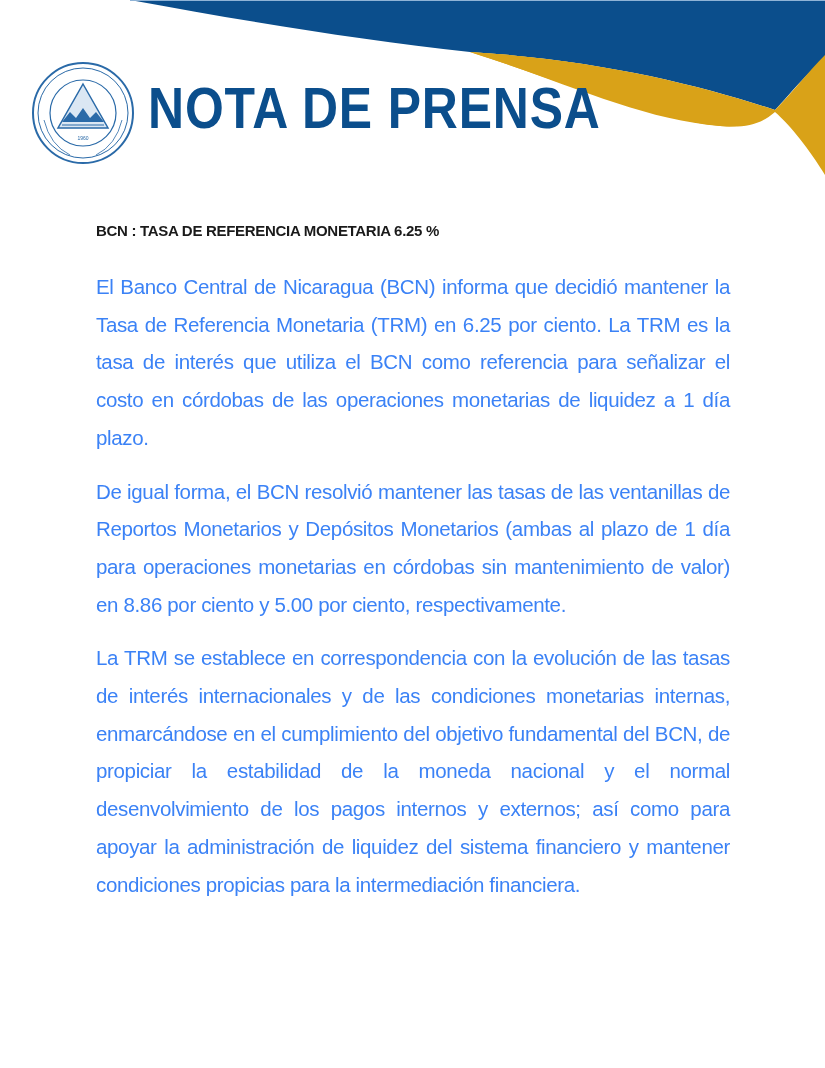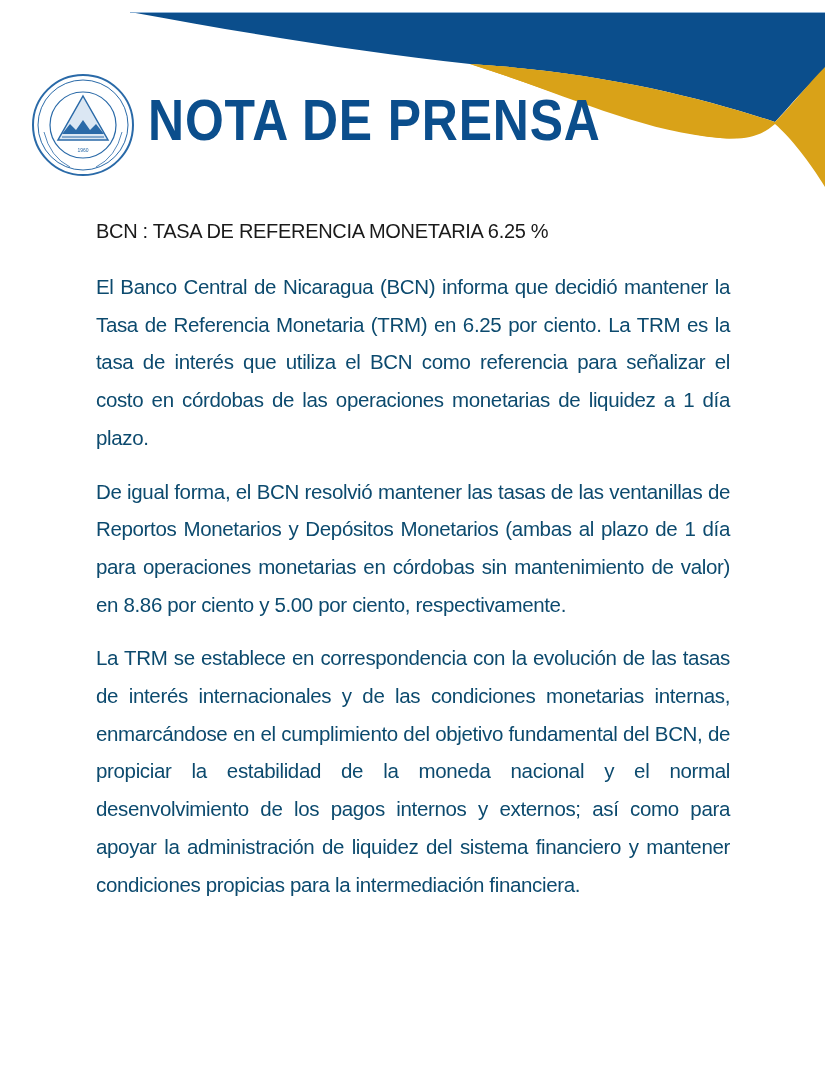--- a/index.html
+++ b/index.html
@@ -1,29 +1,29 @@
 <!DOCTYPE html>
 <html><head>
   <meta charset="utf-8">
   <style>
     html, body { margin: 0; padding: 0; background: #ffffff; }
     body { width: 825px; height: 1068px; position: relative; overflow: hidden;
            font-family: "Liberation Sans", sans-serif; color: #1a1a1a; }
-    .header { position: absolute; left: 0; top: 12px; width: 740px; height: 190px; }
+    .header { position: absolute; left: 0; top: 0; width: 740px; height: 190px; }
     .wave { position: absolute; left: 0; top: 0; }
     .seal { position: absolute; left: 30px; top: 60px; width: 106px; height: 106px; }
     .title { position: absolute; left: 148px; top: 74px; margin: 0;
              font-family: "Liberation Sans", sans-serif; font-weight: bold;
              font-size: 58px; letter-spacing: 1px; color: #0b4e8c;
              transform: scaleX(0.86); transform-origin: left center; white-space: nowrap; }
     .content { position: absolute; left: 96px; top: 212px; width: 634px; }
-    .headline { margin: 0 0 18px 0; font-size: 20px; font-weight: normal; line-height: 38px;
+    .headline { margin: 0 0 18px 0; font-size: 15px; font-weight: bold; line-height: 38px;
                 letter-spacing: -0.3px; color: #1a1a1a; }
     .para { margin: 0 0 16px 0; font-size: 20.5px; line-height: 37.7px; text-align: justify;
-            letter-spacing: -0.35px; color: #0c4a6e; }
+            letter-spacing: -0.35px; color: #3b82f6; }
   </style>
 </head>
 <body>
 
 <div class="header">
   <svg class="wave" width="825" height="190" viewBox="0 0 825 190">
 
     <path d="M130,0 L825,0 L825,58 C800,80 785,100 775,110 C700,85 600,60 470,52 C360,40 250,22 130,0 Z" fill="#0b4e8c"></path>
 
     <path d="M470,52 C600,60 700,85 775,110 C790,95 810,70 825,55 L825,175 C810,150 790,125 775,112 C760,125 745,128 720,126 C640,120 560,80 470,52 Z" fill="#d9a218"></path>

